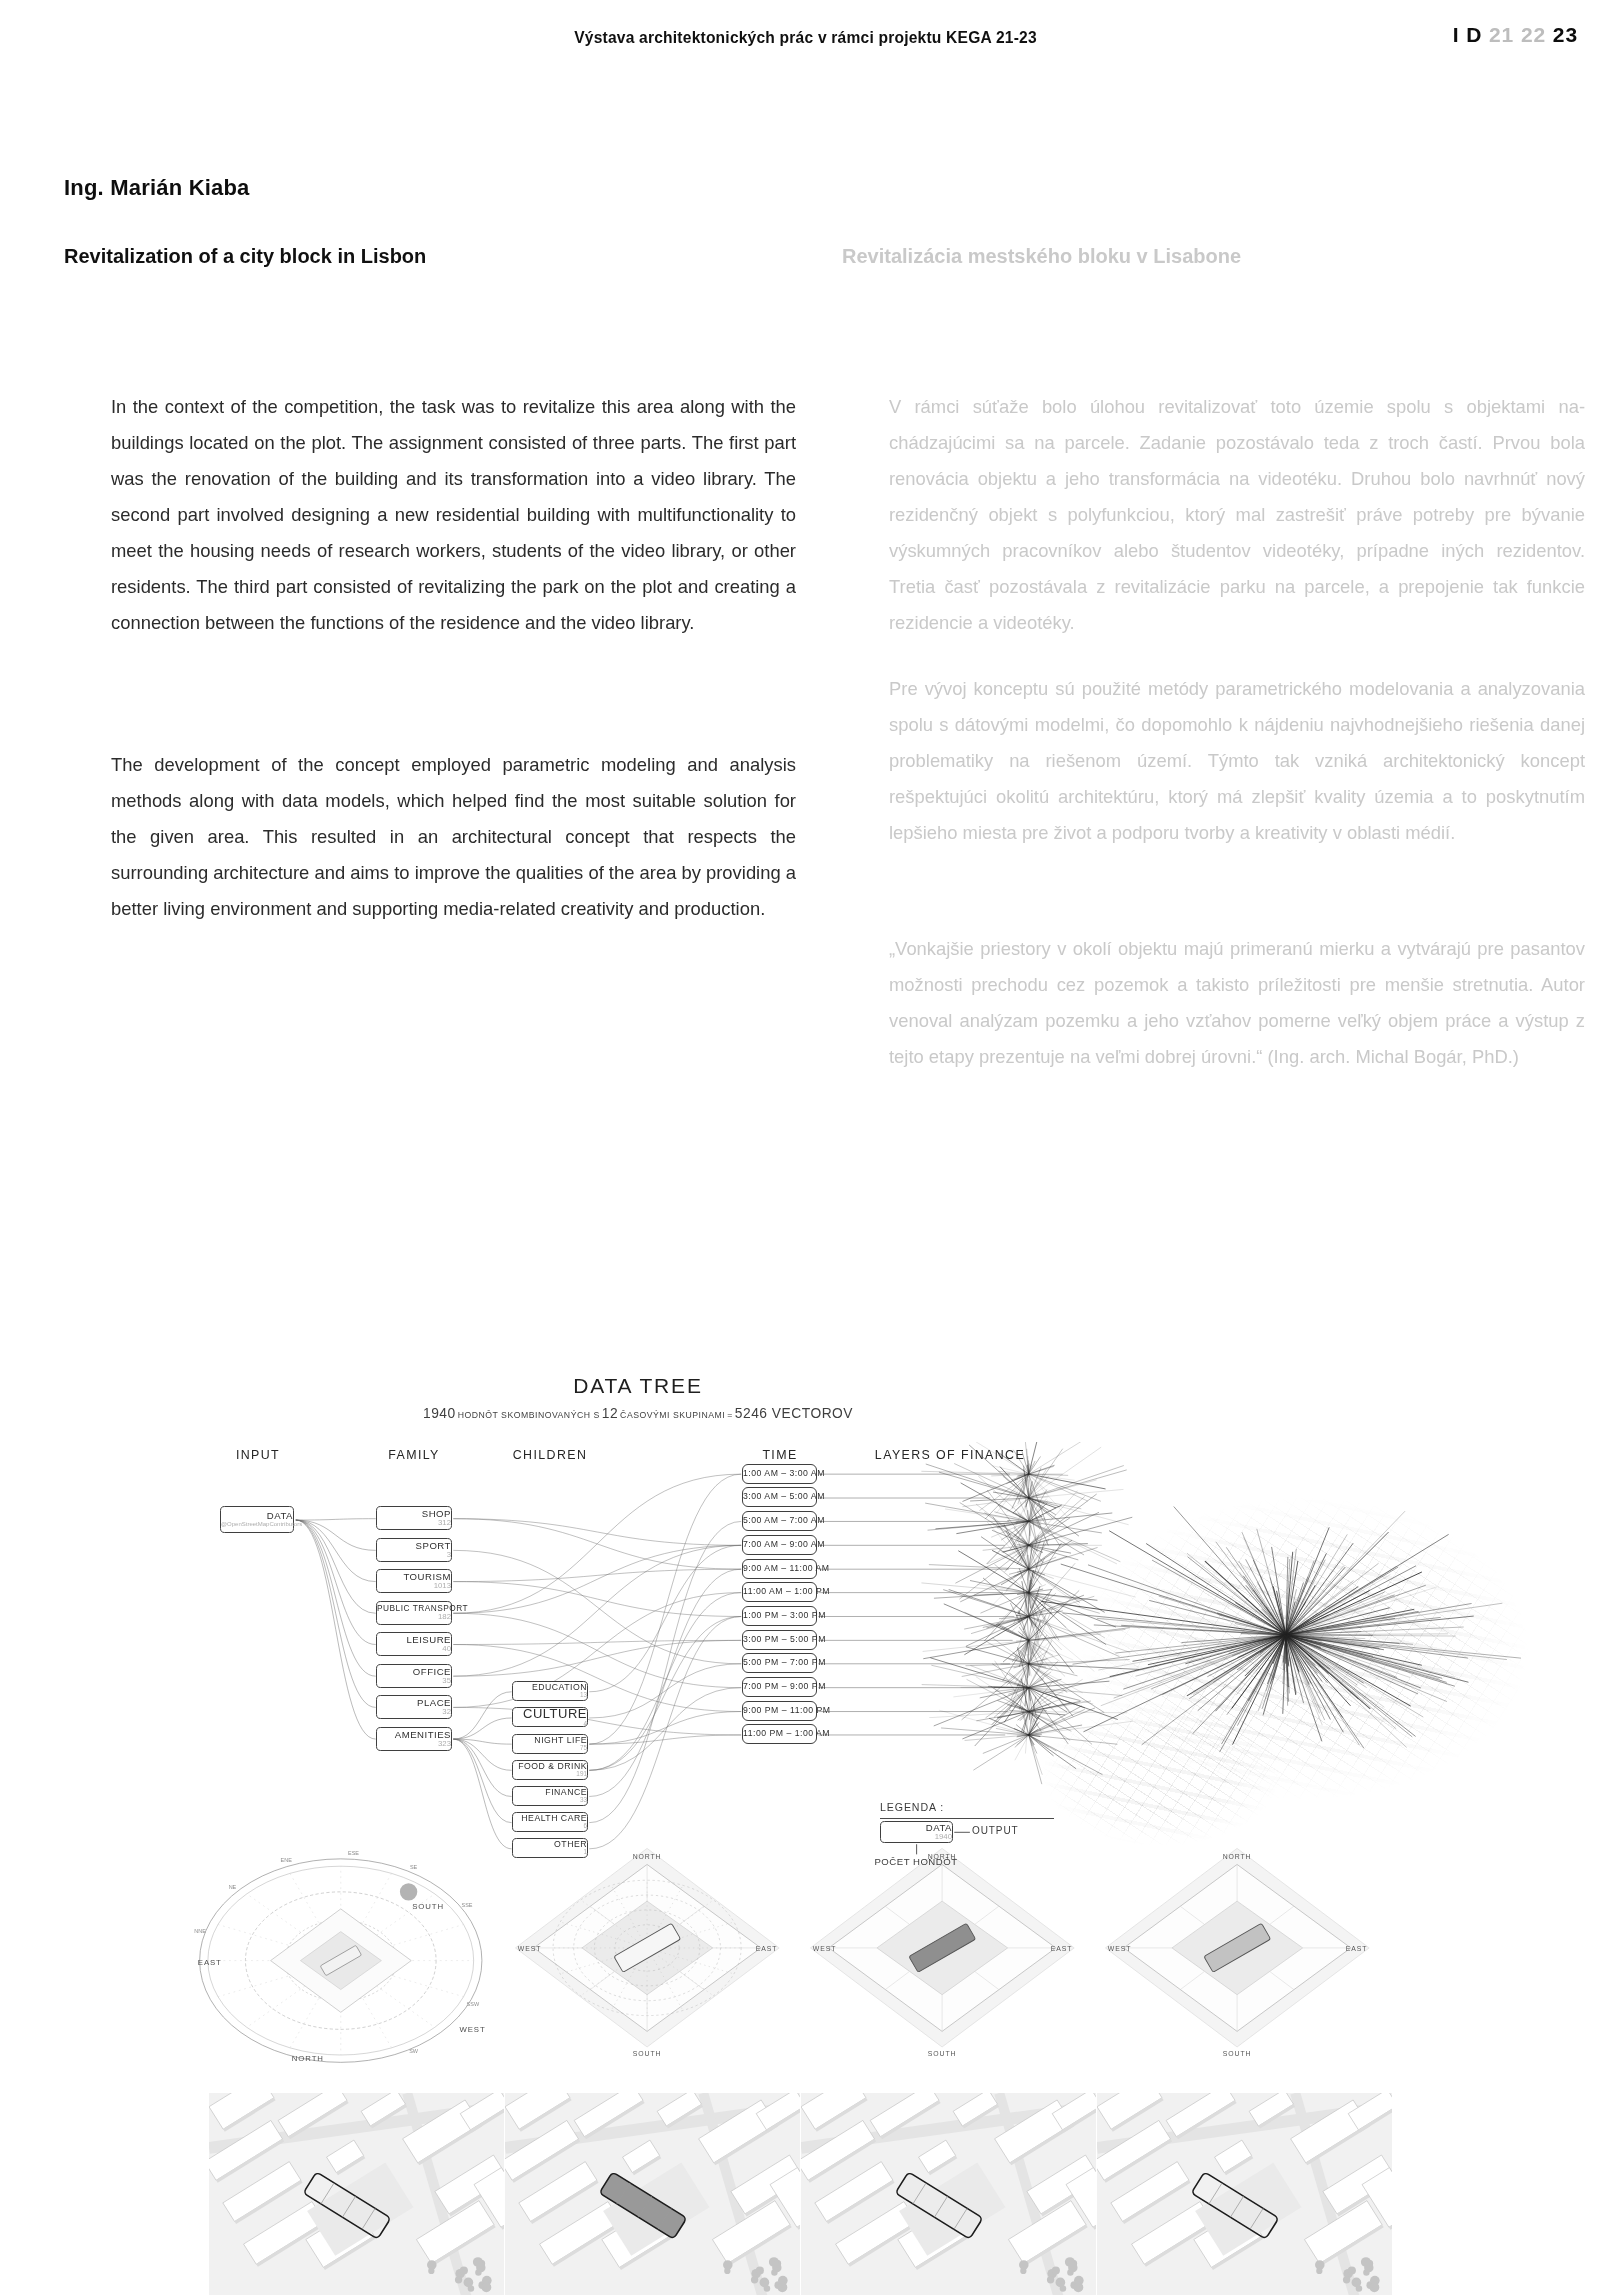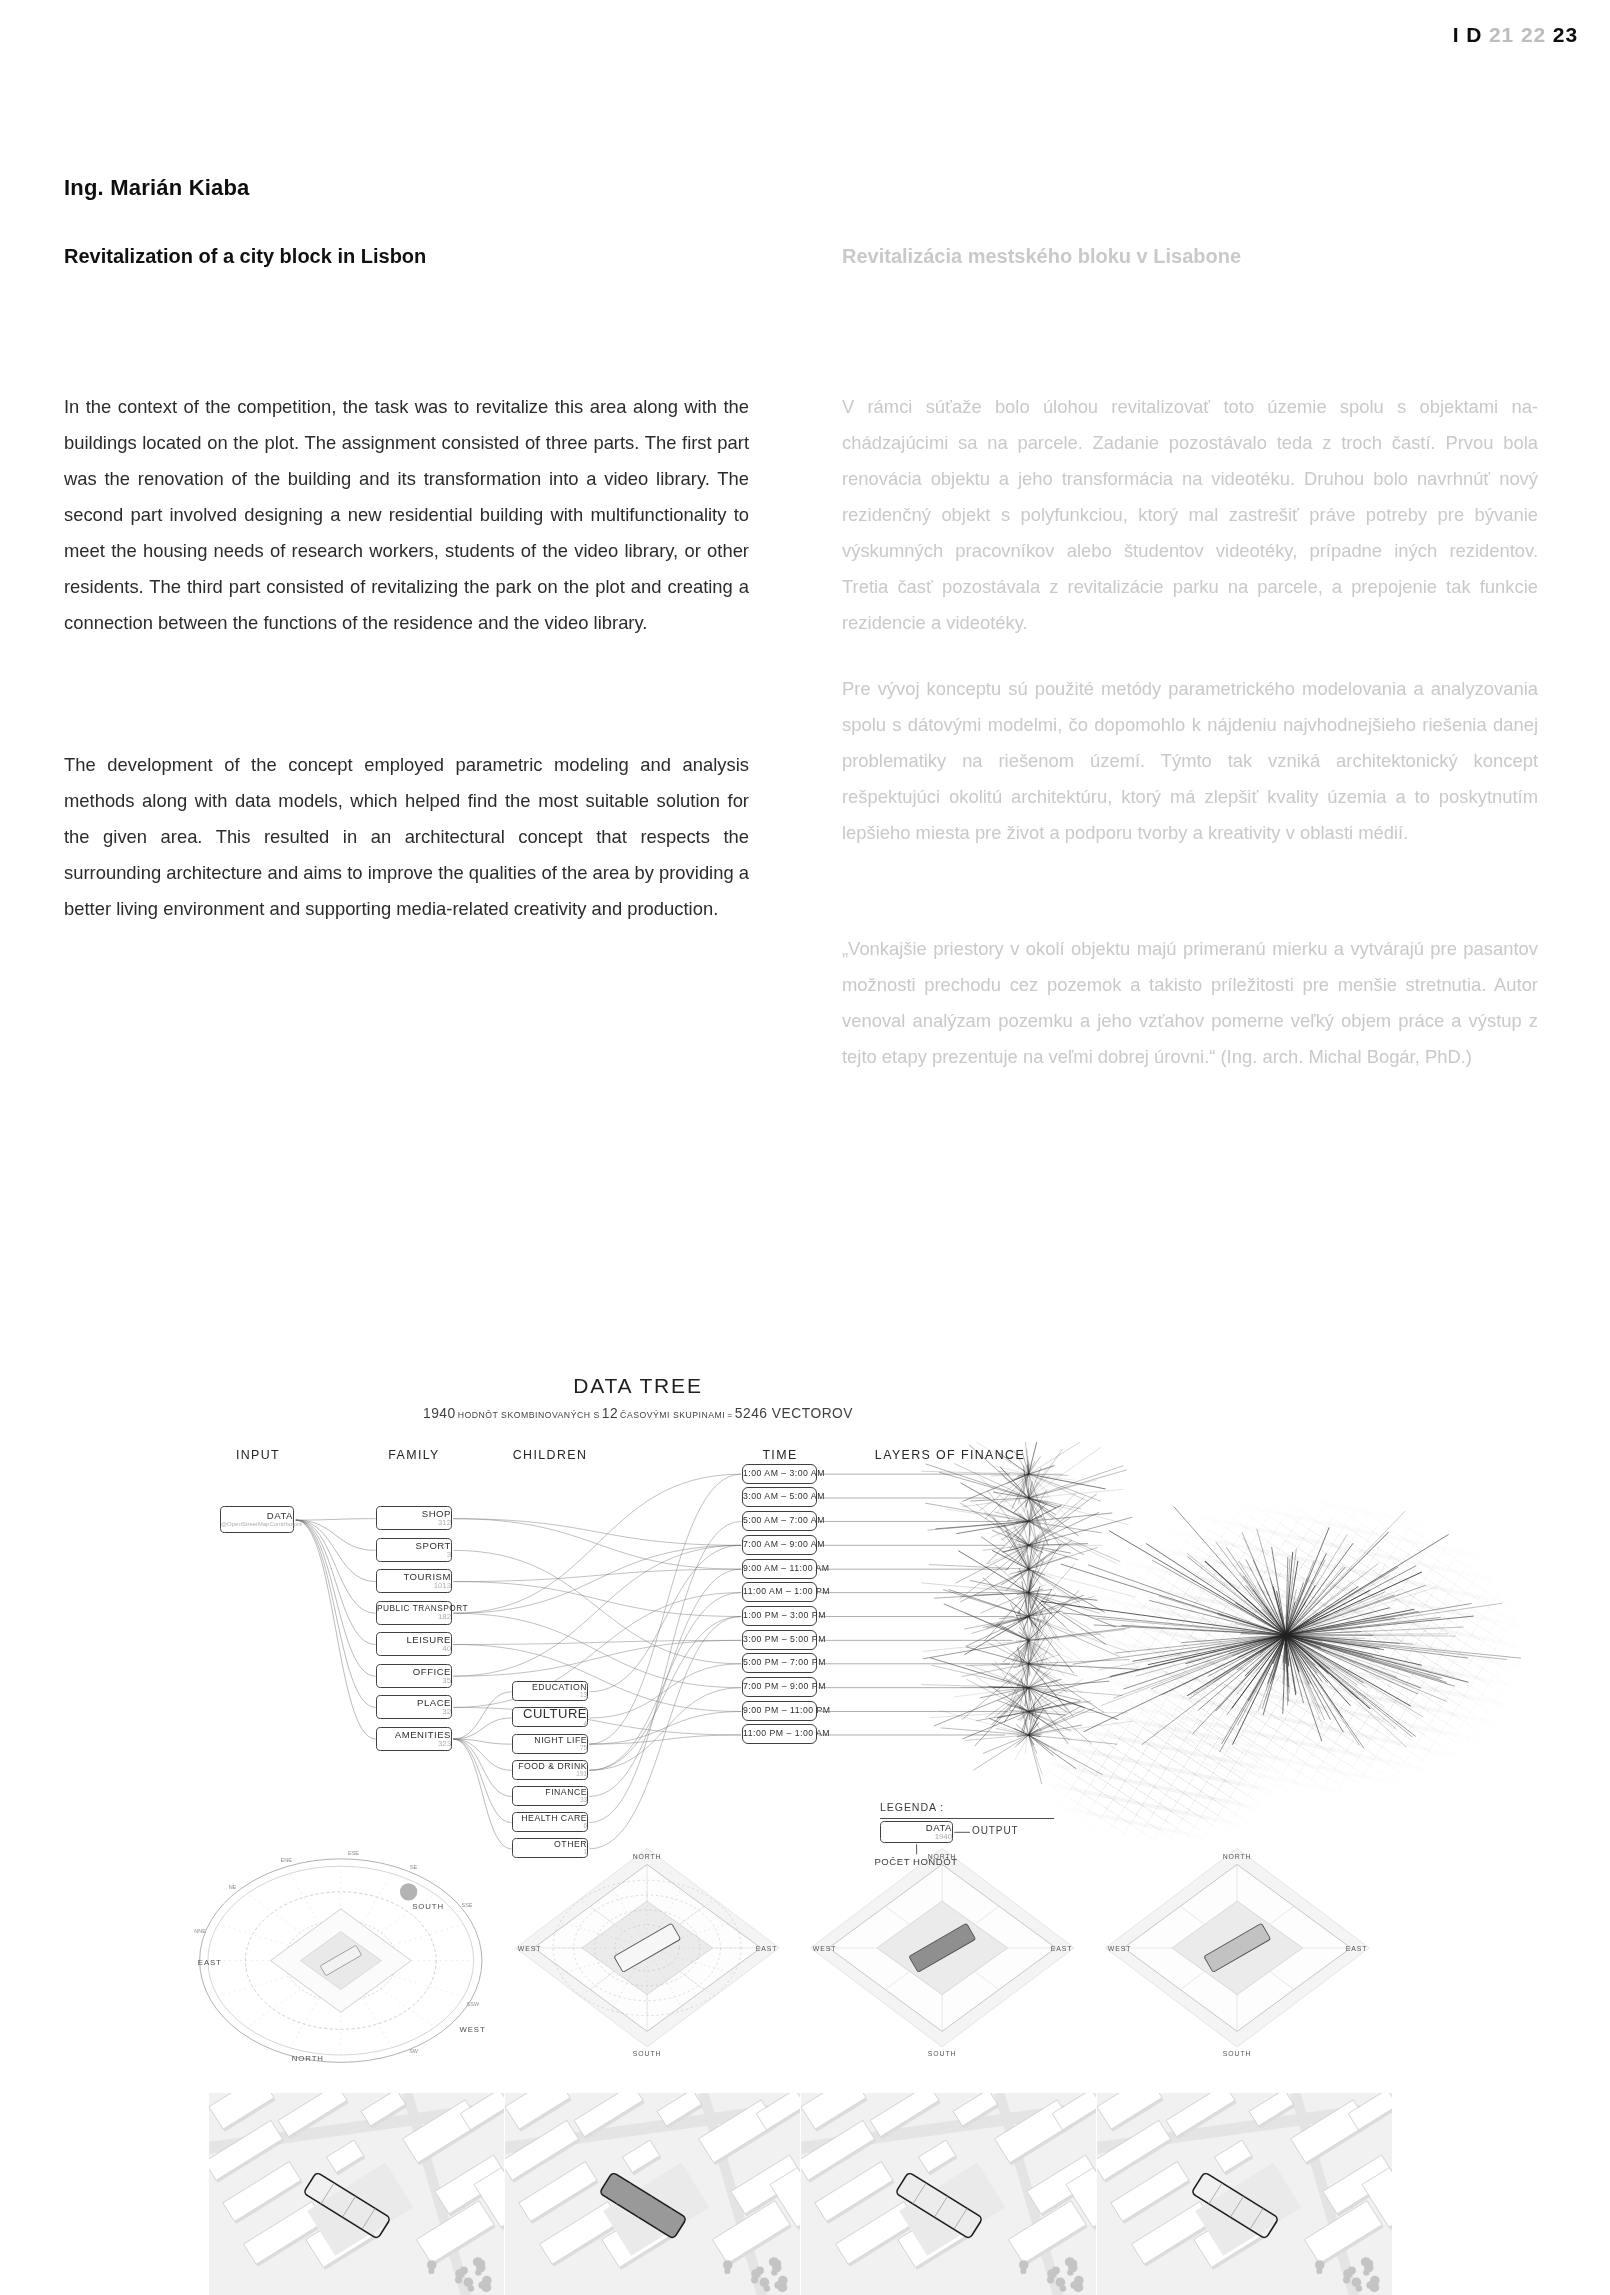--- a/index.html
+++ b/index.html
@@ -8,21 +8,21 @@
   .abs{position:absolute;}
   
   .top-title{left:0;top:28.5px;width:1611px;text-align:center;font-size:15.6px;font-weight:600;letter-spacing:0.2px;color:#101010;}
   .id-block{top:23px;right:33px;font-size:21px;font-weight:800;letter-spacing:0.9px;color:#0d0d0d;white-space:nowrap;}
   .id-block .gray{color:#bdbdbd;font-weight:700;}
   
   .author{left:64px;top:175px;font-size:22px;font-weight:700;color:#0e0e0e;letter-spacing:0.2px;}
   .title-en{left:64px;top:245px;font-size:20px;font-weight:700;color:#101010;}
   .title-sk{left:842px;top:245px;font-size:20px;font-weight:700;color:#c9c9c9;}
   
-  .para{font-size:18.4px;line-height:36px;text-align:justify;color:#2b2b2b;}
+  .para{font-size:18.4px;line-height:36px;text-align:justify;color:#2b2b2b;margin-left:47px;}
   .para.en{left:64px;width:685px;}
   .para.sk{left:842px;width:696px;color:#c9c9c9;}
   
   .dt-title{left:459px;top:1374px;width:358px;text-align:center;font-size:21px;font-weight:500;letter-spacing:1.8px;color:#1f1f1f;}
   .dt-sub{left:413px;top:1406px;width:450px;text-align:center;color:#3f3f3f;white-space:nowrap;}
   .dt-sub .big{font-size:13.8px;letter-spacing:0.5px;}
   .dt-sub .small{font-size:8.7px;letter-spacing:0.5px;}
   .col-h{font-size:12.4px;letter-spacing:1.4px;color:#262626;transform:translateX(-50%);white-space:nowrap;top:1448px;}
   .box{box-sizing:border-box;border:0.9px solid #3f3f3f;border-radius:4.6px;background:#fff;text-align:right;
        display:flex;flex-direction:column;justify-content:center;line-height:1.08;z-index:3;}
@@ -44,20 +44,21 @@
     mask-image:radial-gradient(ellipse closest-side,#000 55%,transparent 100%);z-index:1;}
   
   .fig{z-index:1;}
   .fig svg{width:100%;height:100%;display:block;}
 </style>
 </head>
 <body>
 
 <div id="page">
 
+  <div class="abs top-title">Výstava architektonických prác v rámci projektu KEGA 21-23</div>
   <div class="abs id-block">
     <span>I D</span>
     <span class="gray">21 22</span>
     <span>23</span>
   </div>
 
   <div class="abs author">Ing. Marián Kiaba</div>
   <div class="abs title-en">Revitalization of a city block in Lisbon</div>
   <div class="abs title-sk">Revitalizácia mestského bloku v Lisabone</div>
 

